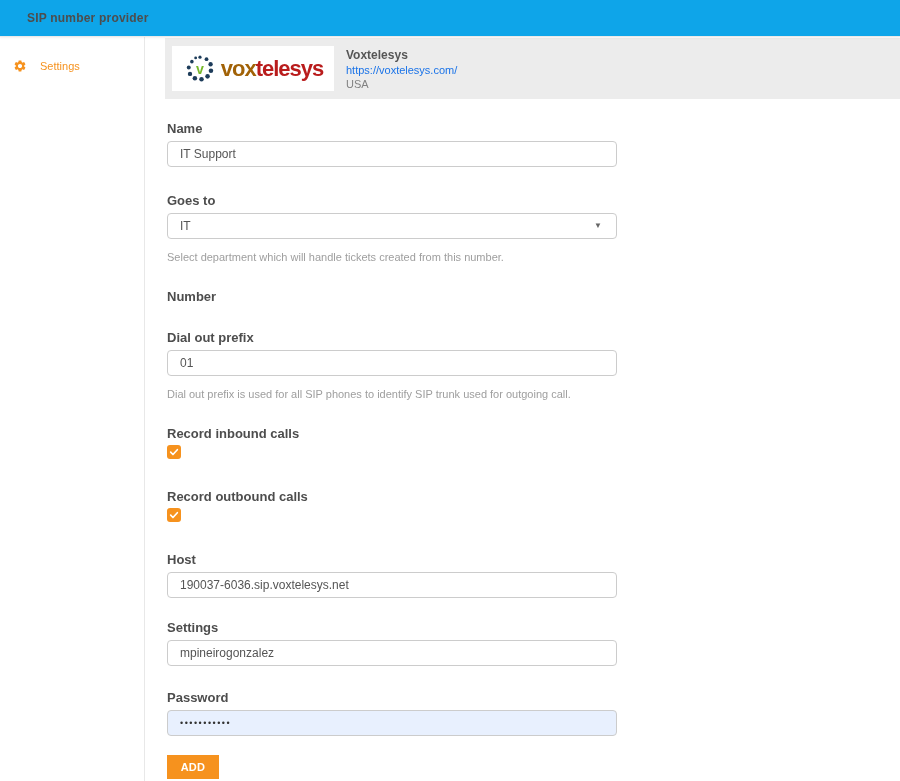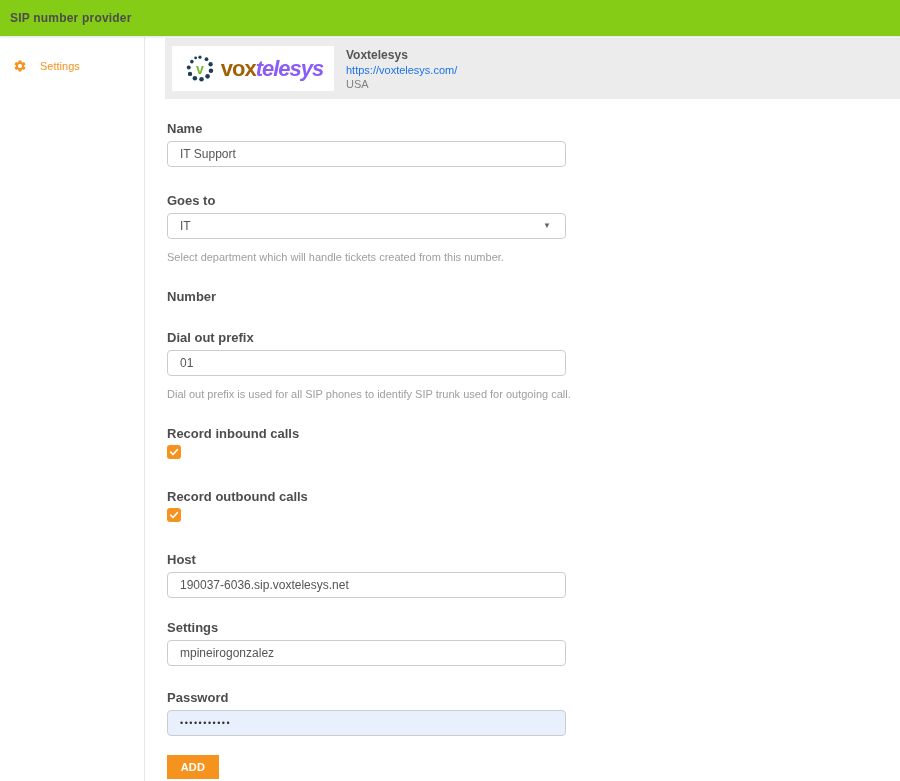--- a/index.html
+++ b/index.html
@@ -1,21 +1,21 @@
 <!DOCTYPE html>
 <html><head>
 <meta charset="utf-8">
 <style>
   * { margin:0; padding:0; box-sizing:border-box; }
   html,body { width:900px; height:781px; background:#fff; font-family:"Liberation Sans", sans-serif; overflow:hidden; }
 
   
   .topbar {
-    height:37px; background:#84cc16; display:flex; align-items:center;
-    padding-left:10px; border-bottom:1px solid #e9e9e9;
+    height:37px; background:#0ea5e9; display:flex; align-items:center;
+    padding-left:27px; border-bottom:1px solid #e9e9e9;
     box-shadow:0 1px 2px rgba(0,0,0,0.06); position:relative; z-index:2;
   }
   .topbar .title { font-size:12px; font-weight:bold; color:#4d4d4d; letter-spacing:.2px; }
 
   .layout { display:flex; height:744px; }
 
   
   .sidebar { width:145px; border-right:1px solid #e8e8e8; background:#fff; flex:0 0 145px; }
   .sidebar-item {
     display:flex; align-items:center; gap:13px;
@@ -29,33 +29,33 @@
   .provider-header {
     margin-left:20px; margin-top:1px; height:61px; background:#ececec;
     display:flex; align-items:center; padding-left:7px;
   }
   .logo-box {
     width:162px; height:45px; background:#fff; display:flex;
     align-items:center; justify-content:center; gap:4px;
   }
   .logo-text { font-size:22px; font-weight:bold; letter-spacing:-1px; line-height:1; }
   .logo-text .vox { color:#a16207; }
-  .logo-text .telesys { color:#8b5cf6;font-style:italic; }
+  .logo-text .telesys { color:#b91c1c; }
   .provider-info { margin-left:12px; display:flex; flex-direction:column; gap:2px; }
   .provider-name { font-size:12px; font-weight:bold; color:#555; }
   .provider-url { font-size:11px; color:#1a73e8; text-decoration:none; cursor:pointer; }
   .provider-country { font-size:11px; color:#828282; }
 
   
   .form { padding-left:22px; }
   .group { margin-top:26px; }
   .group.first { margin-top:22px; }
   .field-label { font-size:13px; font-weight:bold; color:#4d4d4d; display:block; }
   .text-input, .select-box {
-    margin-top:5px; width:399px; height:26px; border:1px solid #ccc; border-radius:4px;
+    margin-top:5px; width:450px; height:26px; border:1px solid #ccc; border-radius:4px;
     font-size:12px; color:#555; padding:0 12px; background:#fff;
     font-family:"Liberation Sans", sans-serif; display:block;
   }
   .select-box { display:flex; align-items:center; justify-content:space-between; cursor:pointer; }
   .select-arrow { color:#666; font-size:8px; line-height:1; margin-right:2px; }
   .helper { margin-top:12px; font-size:11px; color:#9e9e9e; }
   .password-input { background:#e8f0fe; font-size:9px; letter-spacing:1.5px; color:#333; }
 
   .checkbox {
     margin-top:4px; width:14px; height:14px; background:#f6921e; border-radius:3px;

